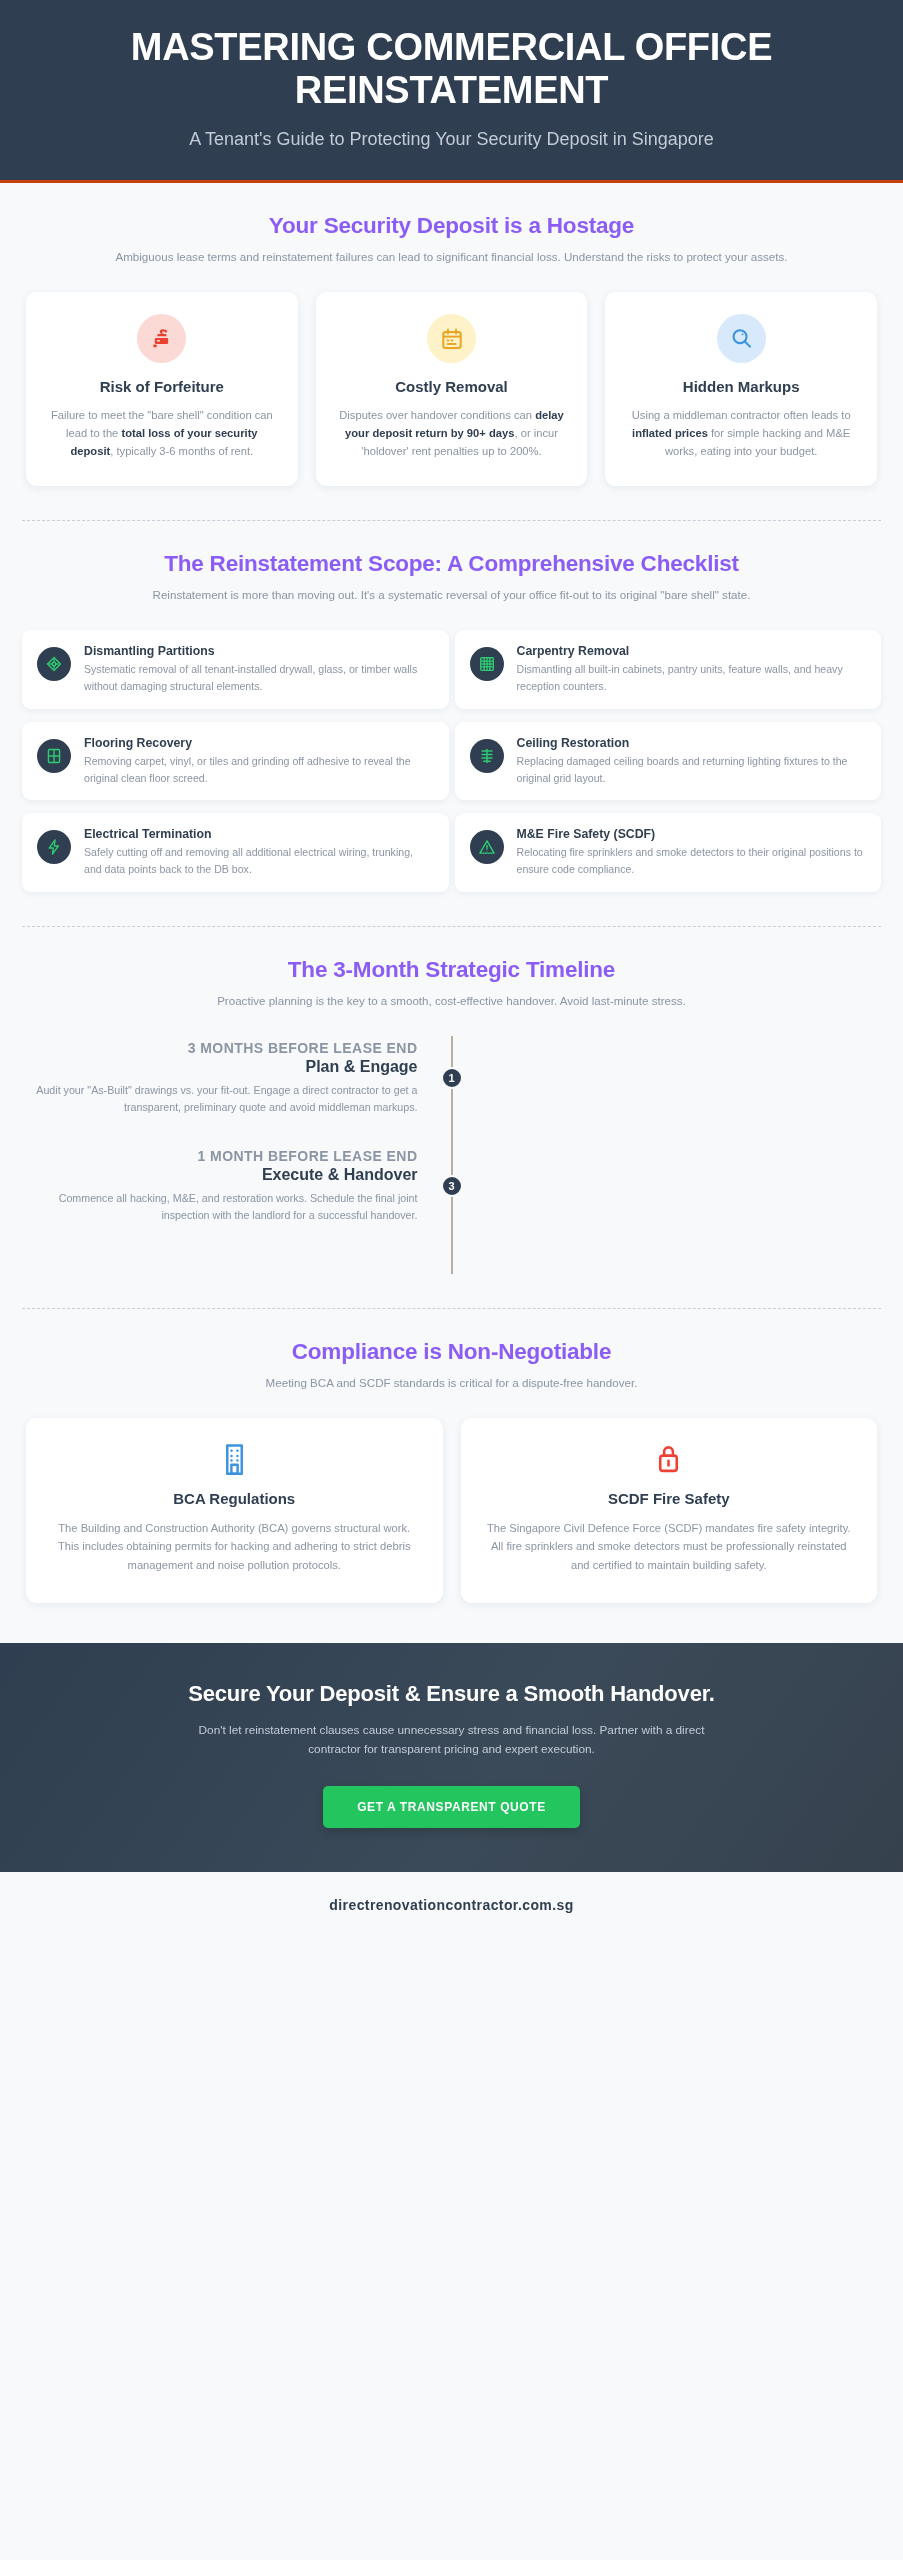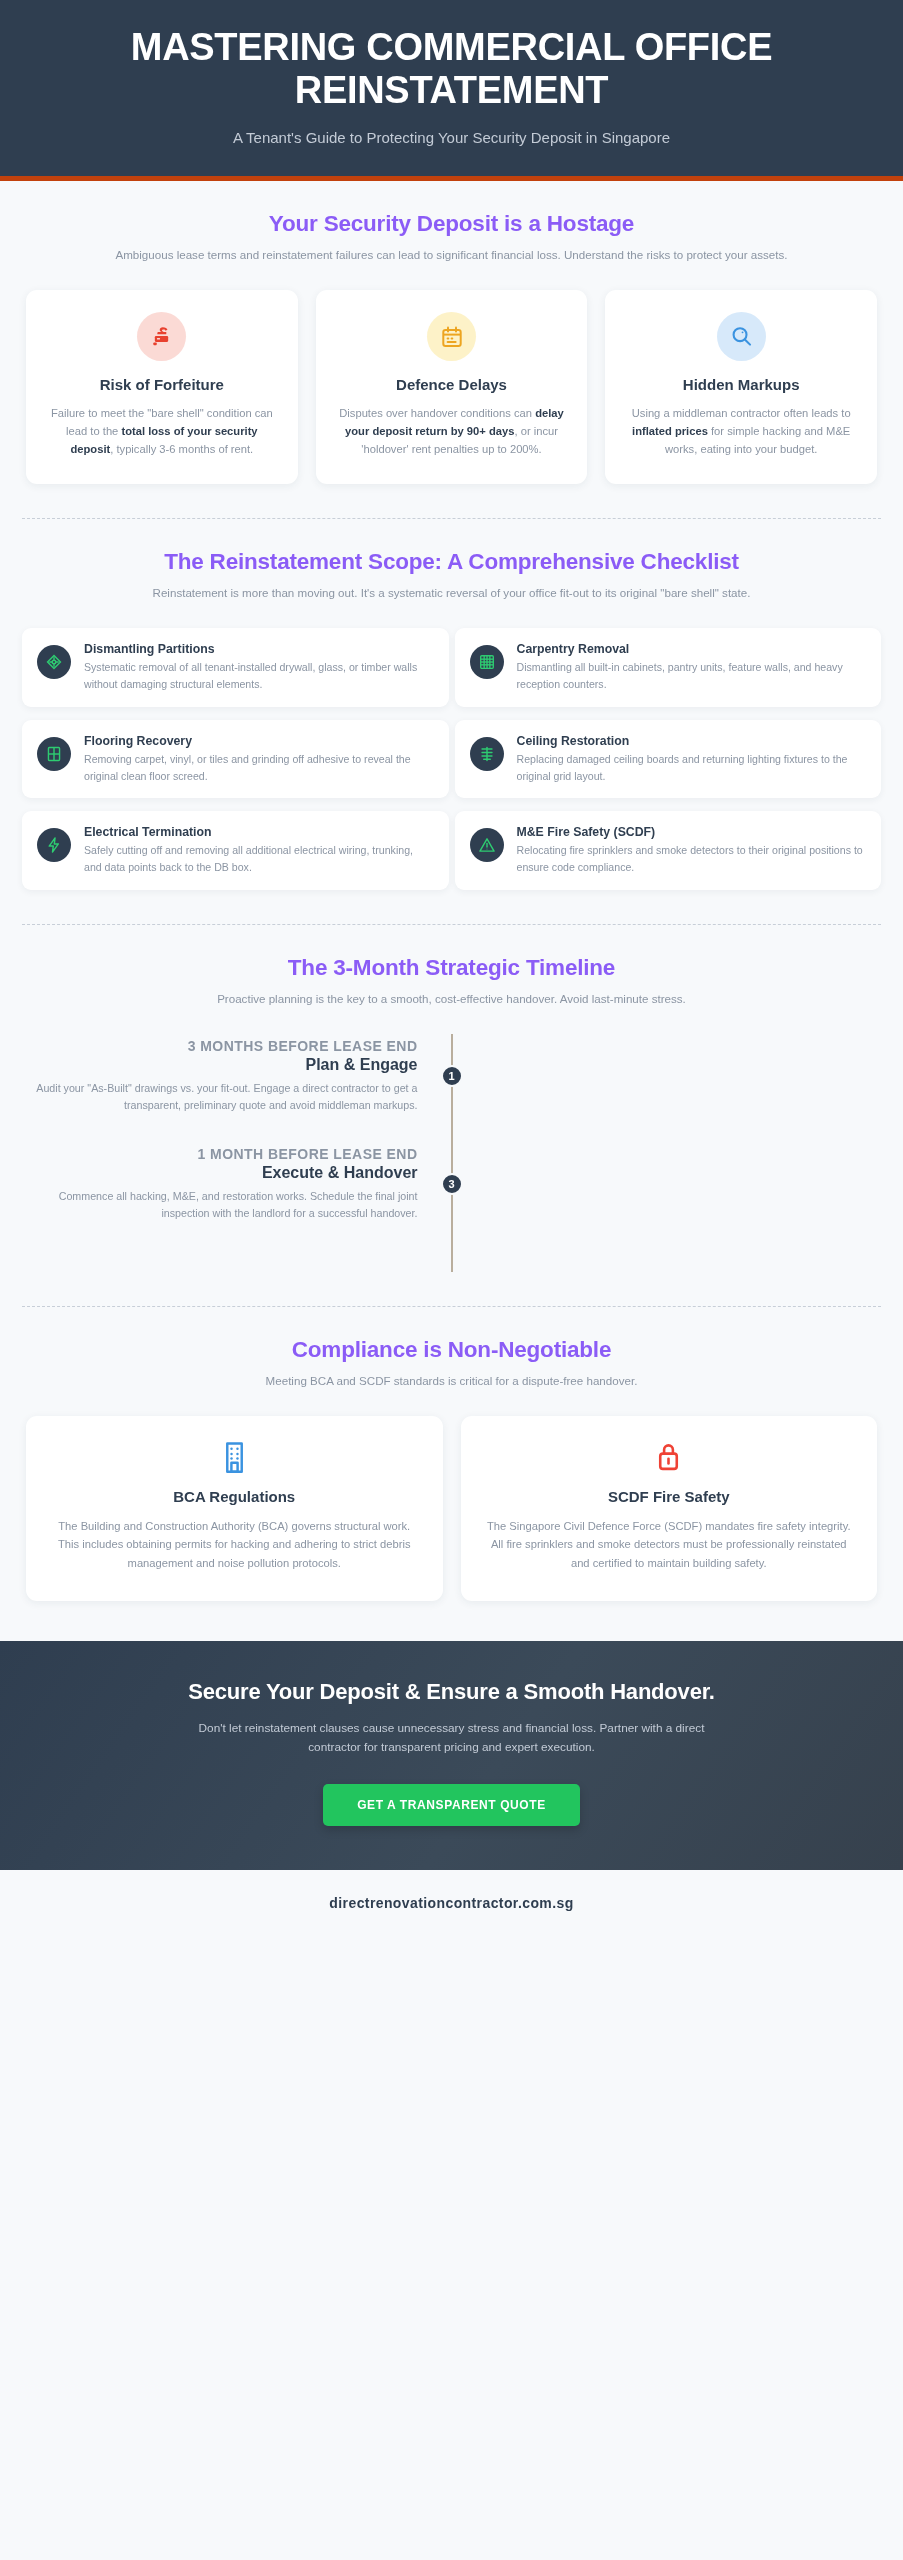--- a/index.html
+++ b/index.html
@@ -9,35 +9,35 @@
     font-family: "Liberation Sans", sans-serif;
     -webkit-font-smoothing: antialiased;
   }
   body { width: 903px; overflow-x: hidden; }
 
   
   .hero {
     background: #2f3e50;
     padding: 26px 40px 30px;
     text-align: center;
-    border-bottom: 5px solid #c2410c;
+    border-bottom: 3px solid #c2410c;
   }
   .hero h1 {
     color: #ffffff;
     font-size: 38px;
     line-height: 1.12;
     font-weight: 700;
     letter-spacing: -0.3px;
     text-transform: uppercase;
     max-width: 700px;
     margin: 0 auto;
   }
   .hero p {
     color: #c3cbd6;
-    font-size: 15px;
+    font-size: 18px;
     margin-top: 18px;
     font-weight: 400;
   }
 
   
   .section { padding: 30px 22px 10px; }
   .sec-head { text-align: center; margin-bottom: 26px; }
   .sec-head h2 {
     color: #8b5cf6;
     font-size: 22.5px;
@@ -277,21 +277,21 @@
         <svg width="24" height="24" viewBox="0 0 24 24" fill="none" stroke="#eda521" stroke-width="2">
           <rect x="3.3" y="5" width="17.4" height="16" rx="2.2"></rect>
           <line x1="3.3" y1="9.6" x2="20.7" y2="9.6"></line>
           <line x1="8" y1="2.6" x2="8" y2="6.4" stroke-linecap="round"></line>
           <line x1="16" y1="2.6" x2="16" y2="6.4" stroke-linecap="round"></line>
           <line x1="7.6" y1="13.4" x2="8.3" y2="13.4" stroke-linecap="round"></line>
           <line x1="11.6" y1="13.4" x2="12.3" y2="13.4" stroke-linecap="round"></line>
           <line x1="7.6" y1="17" x2="15.6" y2="17" stroke-linecap="round"></line>
         </svg>
       </div>
-      <h3>Defence Delays</h3>
+      <h3>Costly Removal</h3>
       <div class="body">
         <span>Disputes over handover conditions can </span><b>delay your deposit return by 90+ days</b><span>, or incur 'holdover' rent penalties up to 200%.</span>
       </div>
     </div>
 
     <div class="risk-card">
       <div class="risk-icon" style="background:#d7e9fa">
         <svg width="25" height="25" viewBox="0 0 24 24" fill="none" stroke="#3b93e0" stroke-width="2" stroke-linecap="round">
           <circle cx="10.6" cy="10.2" r="6.2"></circle>
           <line x1="15.2" y1="14.8" x2="20.2" y2="19.8"></line>

